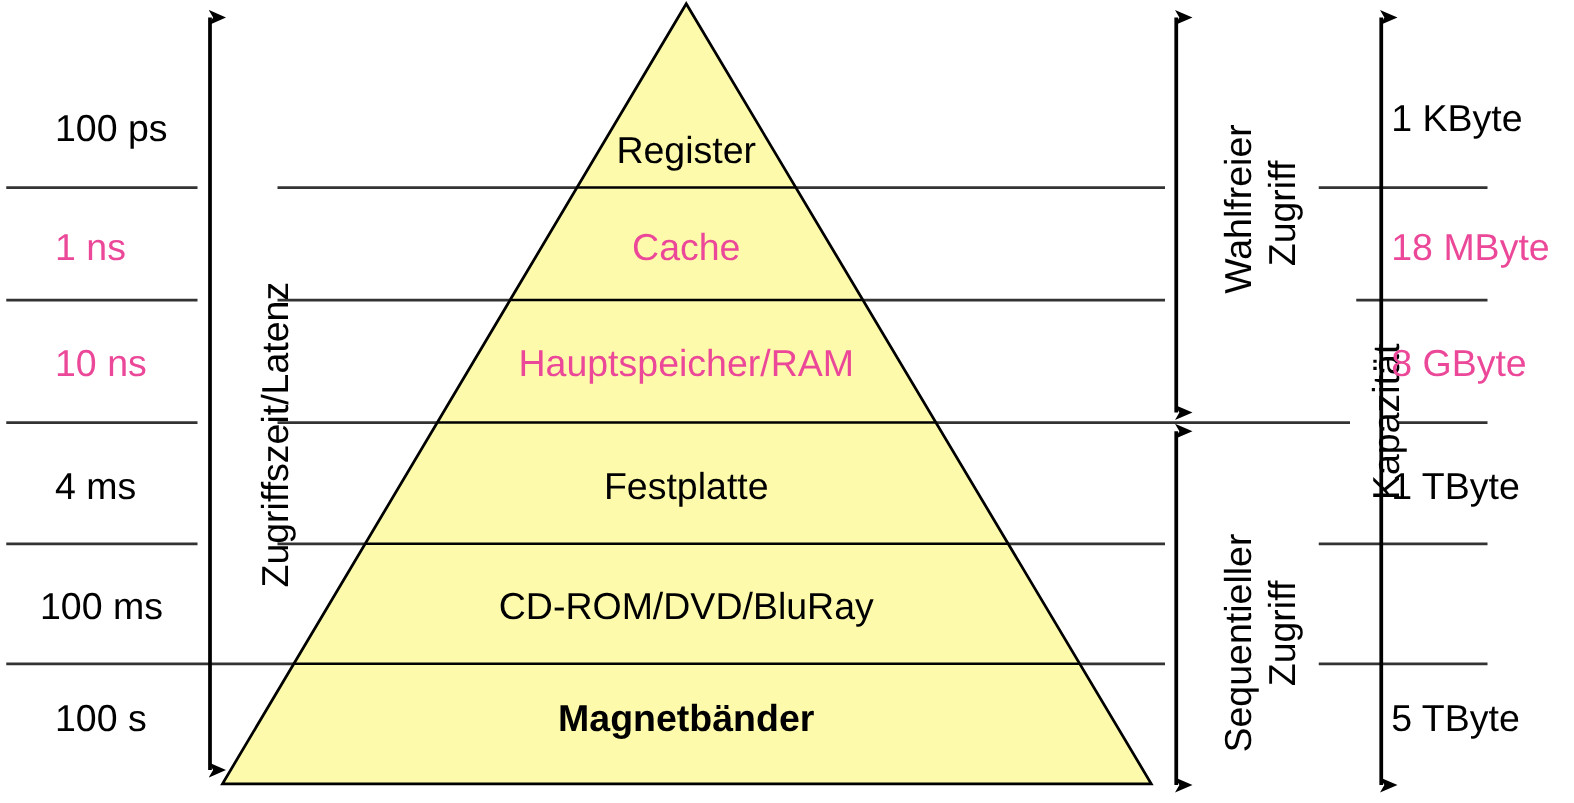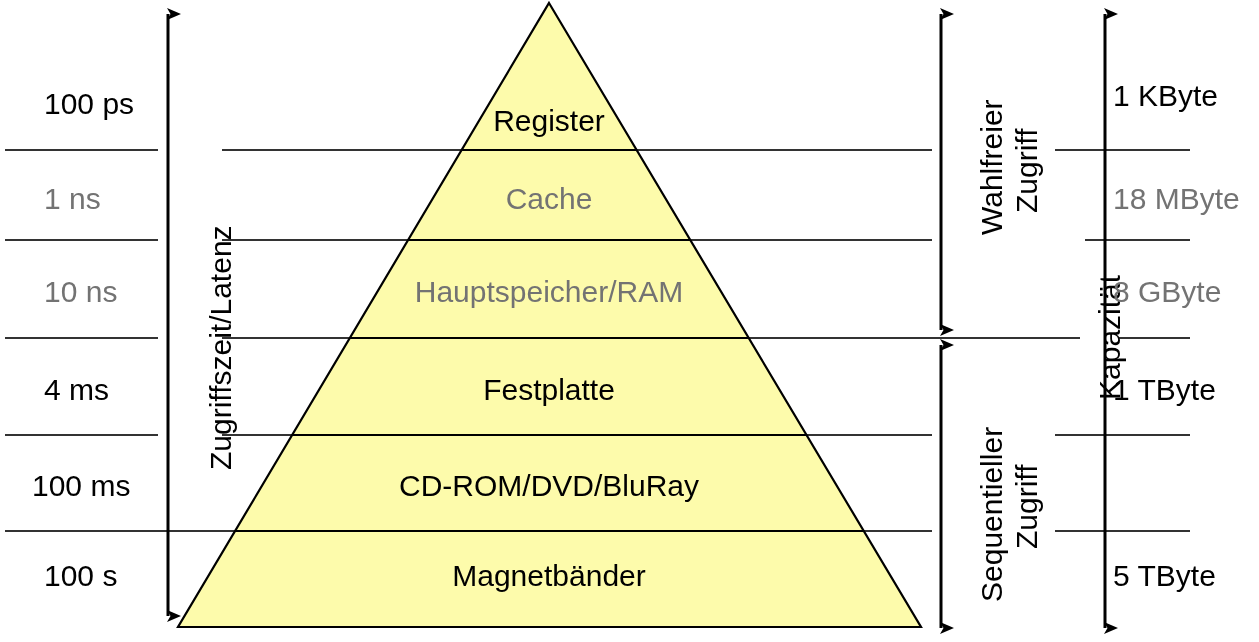--- a/index.html
+++ b/index.html
@@ -23,21 +23,21 @@
     height: 642px;
   }
   .lbl {
     position: absolute;
     font-family: "Liberation Sans", sans-serif;
     font-size: 30px;
     color: #000000;
     white-space: nowrap;
     line-height: 1;
   }
-  .lbl.blue { color: #737373; }
+  .lbl.blue { color: #ec4899; }
   .lbl.ctr {
     transform: translate(-50%, -50%);
   }
   .lbl.left-anchor {
     transform: translateY(-50%);
   }
   .vlabel {
     position: absolute;
     font-family: "Liberation Sans", sans-serif;
     font-size: 30px;
@@ -118,21 +118,21 @@
   <div class="lbl left-anchor" style="left:32px; top:486px;">100 ms</div>
   <div class="lbl left-anchor" style="left:44px; top:576px;">100 s</div>
 
   <div class="vlabel" style="left:206px; top:470px; transform: rotate(-90deg);">Zugriffszeit/Latenz</div>
 
   <div class="lbl ctr" style="left:549px; top:96px;margin-top:25px;">Register</div>
   <div class="lbl ctr blue" style="left:549px; top:199px;">Cache</div>
   <div class="lbl ctr blue" style="left:549px; top:292px;">Hauptspeicher/RAM</div>
   <div class="lbl ctr" style="left:549px; top:390px;">Festplatte</div>
   <div class="lbl ctr" style="left:549px; top:486px;">CD-ROM/DVD/BluRay</div>
-  <div class="lbl ctr" style="left:549px; top:576px;">Magnetbänder</div>
+  <div class="lbl ctr" style="left:549px; top:576px;font-weight:bold;">Magnetbänder</div>
 
   <div class="vlabel" style="left:977px; top:235px; transform: rotate(-90deg);">Wahlfreier</div>
   <div class="vlabel" style="left:1012px; top:213px; transform: rotate(-90deg);">Zugriff</div>
 
   <div class="vlabel" style="left:977px; top:602px; transform: rotate(-90deg);">Sequentieller</div>
   <div class="vlabel" style="left:1012px; top:549px; transform: rotate(-90deg);">Zugriff</div>
 
   <div class="vlabel" style="left:1095px; top:400px; transform: rotate(-90deg);">Kapazität</div>
 
   <div class="lbl left-anchor" style="left:1113px; top:96px;">1 KByte</div>

